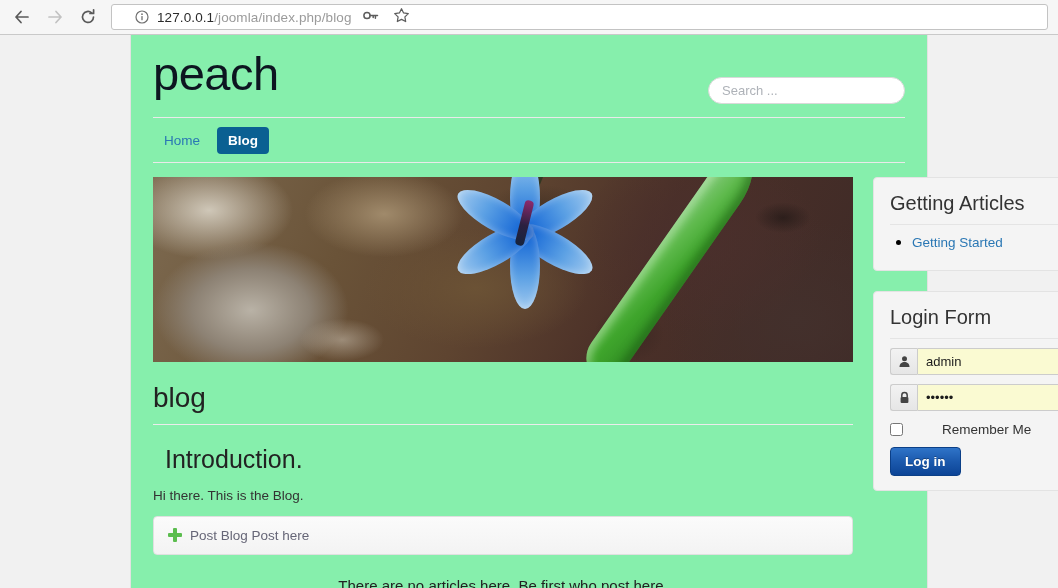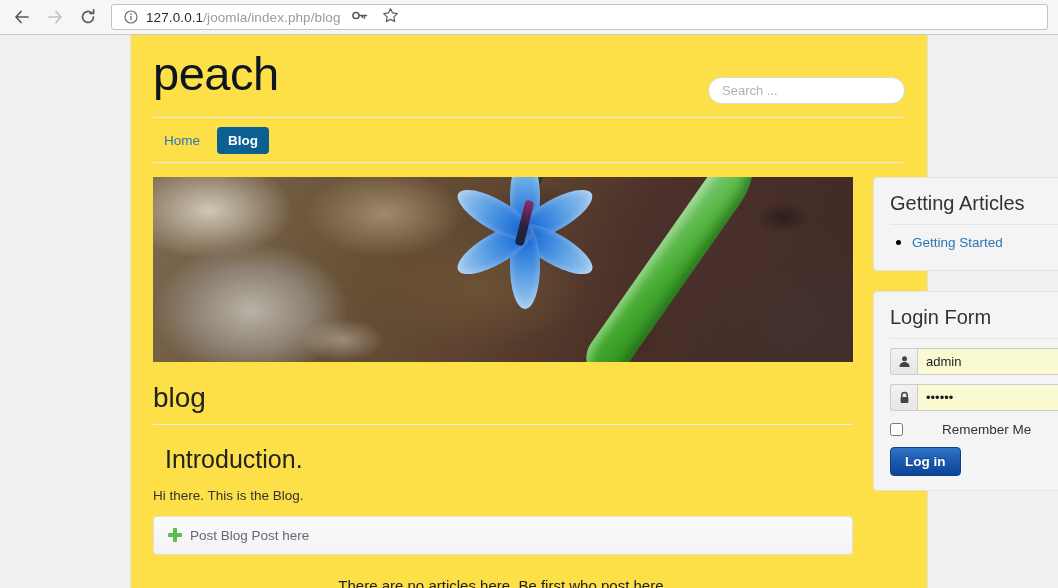--- a/index.html
+++ b/index.html
@@ -31,21 +31,21 @@
   .nav-btn svg { display: block; }
 
   .url-bar {
     flex: 1 1 auto;
     height: 26px;
     background: #ffffff;
     border: 1px solid #c3c3c3;
     border-radius: 3px;
     display: flex;
     align-items: center;
-    padding: 0 12px;
+    padding: 0 23px;
     margin-left: 2px;
   }
   .info-icon { flex: 0 0 auto; margin-right: 8px; color: #707070; display:flex; }
   .url-text {
     font-size: 13.5px;
     color: #9b9b9b;
     white-space: nowrap;
     overflow: hidden;
     letter-spacing: .1px;
   }
@@ -54,21 +54,21 @@
 
   
   .viewport {
     height: 553px;
     background: #f1f1f1;
     display: flex;
     justify-content: center;
   }
   .container {
     width: 798px;
-    background: #fde047;
+    background: #86efac;
     border-left: 1px solid #e2e2e2;
     border-right: 1px solid #e2e2e2;
     padding: 0 22px;
     position: relative;
   }
 
   
   .site-header {
     display: flex;
     align-items: flex-start;

